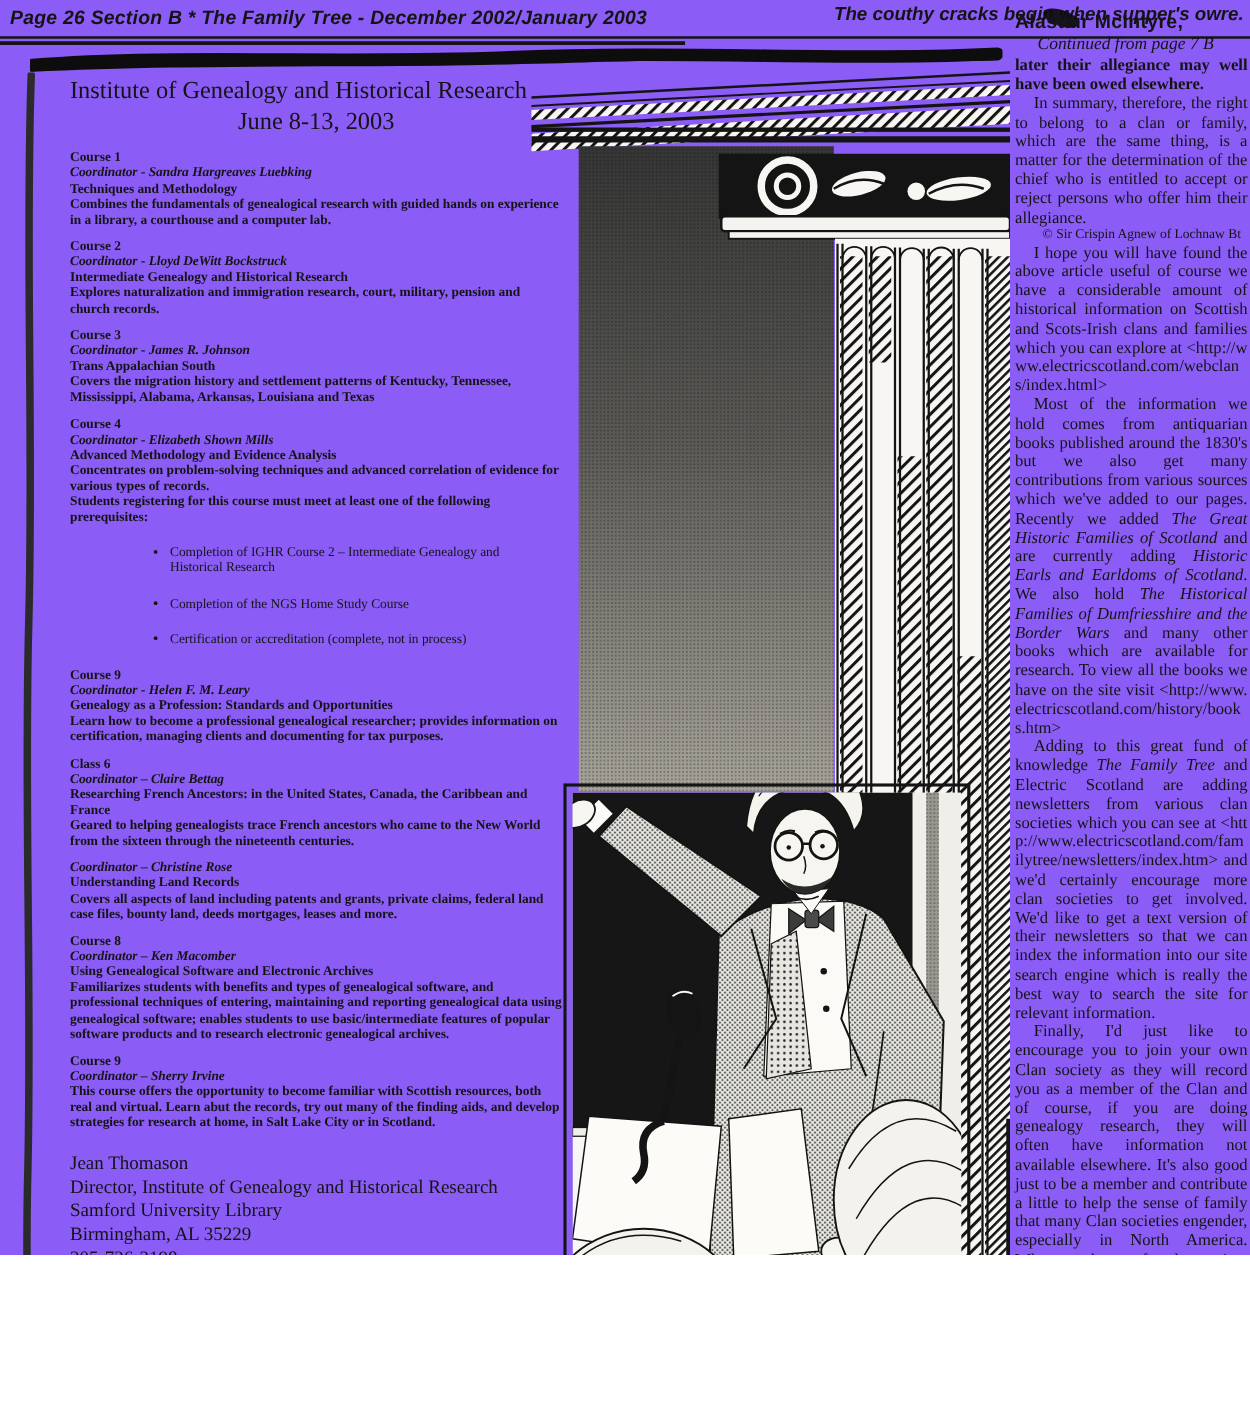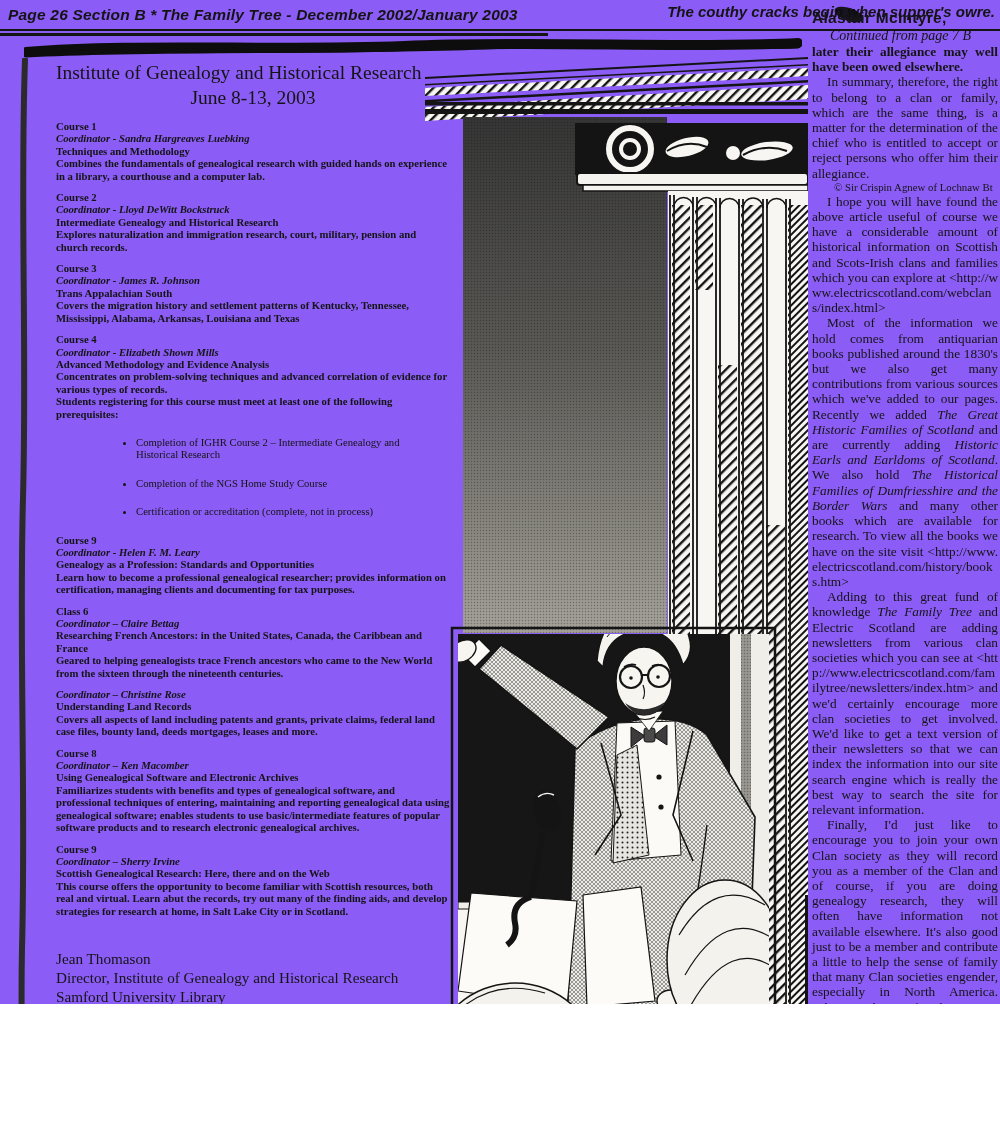--- a/index.html
+++ b/index.html
@@ -21,21 +21,21 @@
   .left-col{position:absolute;left:56px;top:60px;width:394px;}
   .inst-title{font-size:19.5px;line-height:25px;}
   .inst-dates{text-align:center;font-size:19.5px;line-height:25px;margin-bottom:10px;}
   .course{margin-top:9px;font-size:10.7px;line-height:12.4px;}
   .c-num{font-weight:bold;}
   .c-coord{font-weight:bold;font-style:italic;}
   .c-title{font-weight:bold;}
   .c-desc{font-weight:bold;}
   .c-bullets{margin:0 0 0 64px;padding:0;}
   .c-bullets li{margin:16px;}
-  .contact{margin-top:32px;font-size:15.2px;line-height:19px;}
+  .contact{margin-top:16px;font-size:15.2px;line-height:19px;}
   .or-line{margin-top:16px;font-size:15.2px;margin-left:36px;}
   .uline{text-decoration:underline;text-underline-offset:3px;text-decoration-thickness:1.5px;}
   .bottom-rule{position:absolute;left:0px;top:1130px;width:487px;height:2px;background:#141414;}
   
   .article{position:absolute;left:812px;top:8px;width:186px;}
   .byline{font-family:Liberation Sans, sans-serif;font-weight:bold;font-size:15.5px;
           line-height:19px;letter-spacing:.3px;}
   .continued{font-style:italic;font-size:14px;line-height:17px;padding-left:18px;}
   .apara{margin:0;font-size:13.3px;line-height:15.2px;text-align:justify;text-indent:15px;}
   .apara.noindent{text-indent:0;font-weight:bold;}
@@ -117,21 +117,20 @@
         </div>
         <div class="course">
           <div class="c-num">Course 8</div>
           <div class="c-coord">Coordinator – Ken Macomber</div>
           <div class="c-title">Using Genealogical Software and Electronic Archives</div>
           <div class="c-desc">Familiarizes students with benefits and types of genealogical software, and professional techniques of entering, maintaining and reporting genealogical data using genealogical software; enables students to use basic/intermediate features of popular software products and to research electronic genealogical archives.</div>
         </div>
         <div class="course">
           <div class="c-num">Course 9</div>
           <div class="c-coord">Coordinator – Sherry Irvine</div>
-          <div class="c-title">Scottish Genealogical Research: Here, there and on the Web</div>
           <div class="c-desc">This course offers the opportunity to become familiar with Scottish resources, both real and virtual.  Learn abut the records, try out many of the finding aids, and develop strategies for research at home, in Salt Lake City or in Scotland.</div>
         </div>
       </div>
     <div>
         <div class="contact">
           <div class="ct-line">Jean Thomason</div>
           <div class="ct-line">Director, Institute of Genealogy and Historical Research</div>
           <div class="ct-line">Samford University Library</div>
           <div class="ct-line">Birmingham, AL 35229</div>
           <div class="ct-line">205-726-2198</div>

